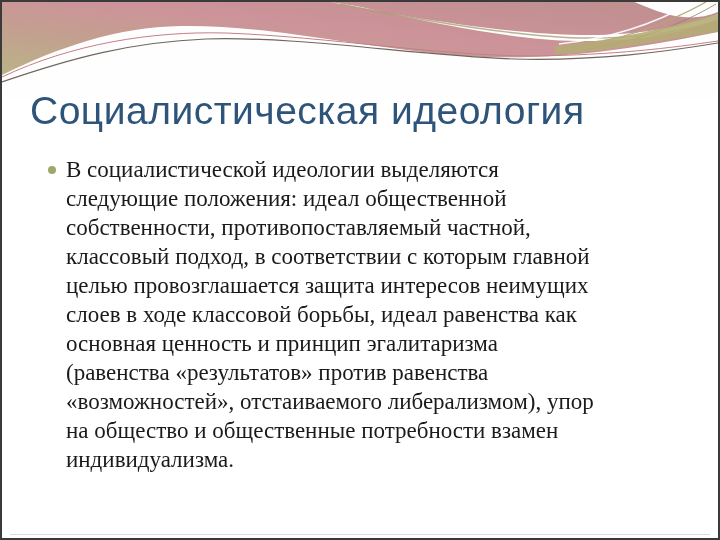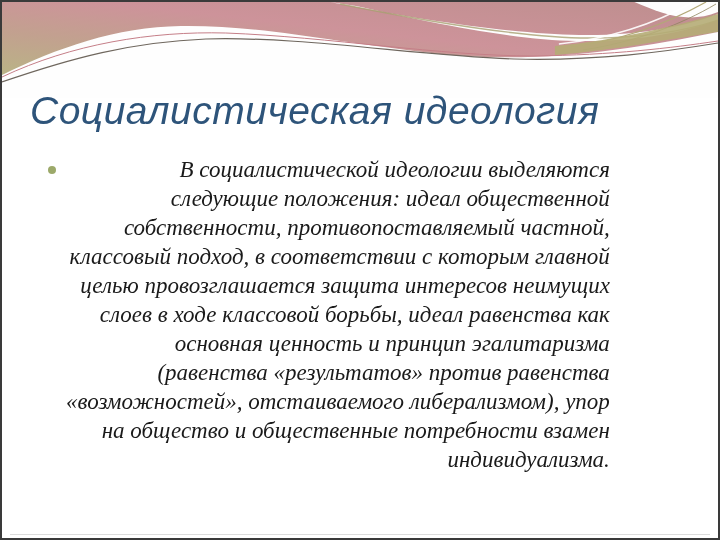--- a/index.html
+++ b/index.html
@@ -6,21 +6,20 @@
 
   .slide {
     position: relative;
     width: 720px;
     height: 540px;
     box-sizing: border-box;
     background: #ffffff;
     border: 2px solid #3a3a3a;
     overflow: hidden;
     font-family: "Liberation Sans", sans-serif;
-    font-style: italic;
   }
 
   .header-art {
     position: absolute;
     top: 0; left: 0;
     width: 100%;
     height: 96px;
     display: block;
   }
 
@@ -38,21 +37,20 @@
     white-space: nowrap;
   }
 
   .body-block {
     position: absolute;
     left: 46px;
     top: 153px;
     width: 628px;
     display: flex;
     align-items: flex-start;
-    text-align: right;
   }
 
   .bullet-dot {
     flex: 0 0 auto;
     width: 8px;
     height: 8px;
     border-radius: 50%;
     background: #9CA96A;
     margin: 11px 10px 0 0;
   }

